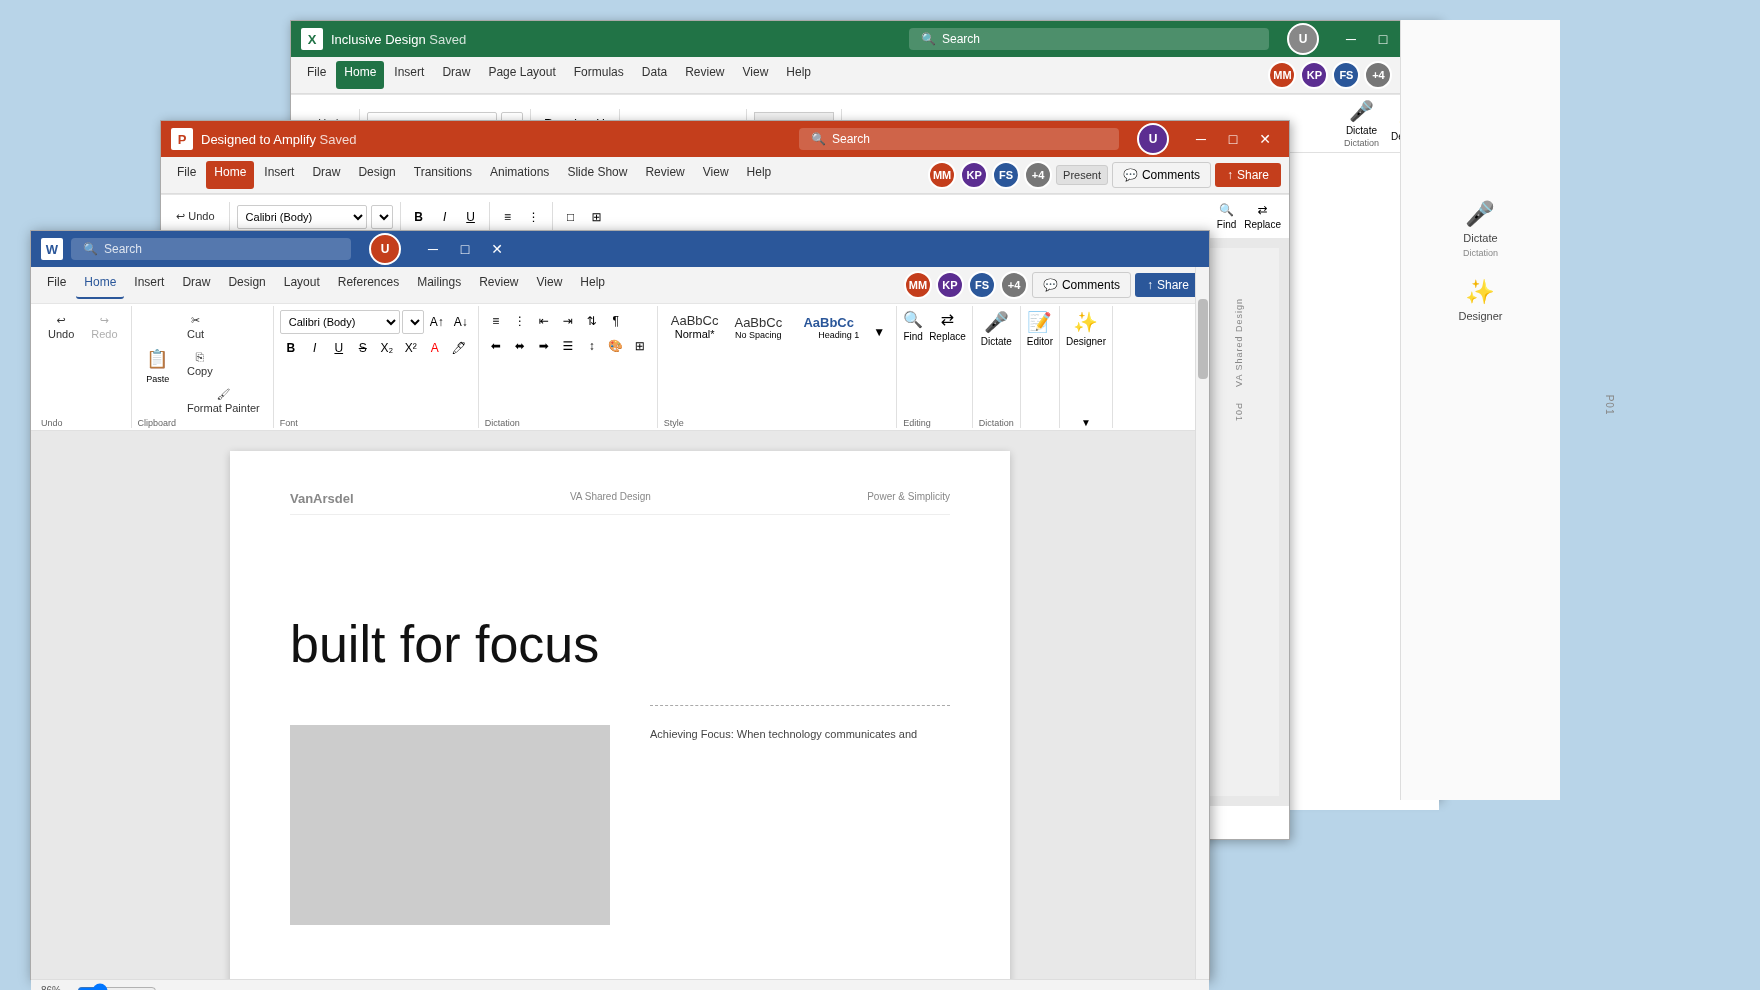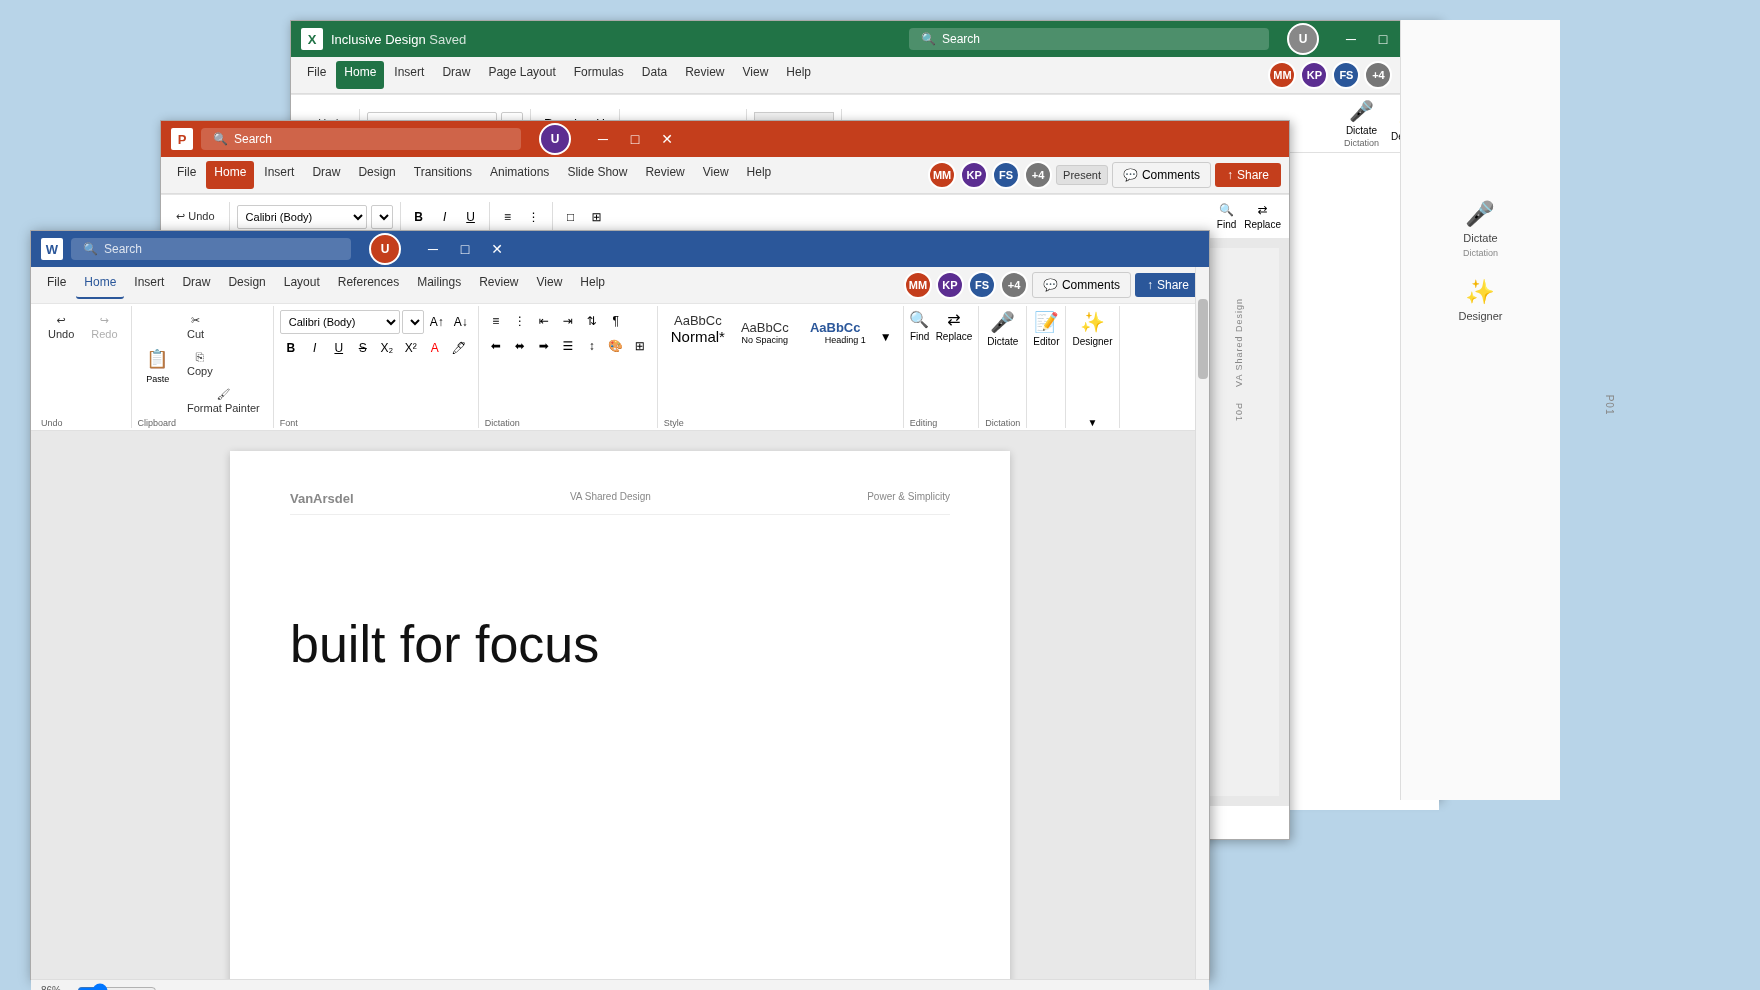--- a/index.html
+++ b/index.html
@@ -598,20 +598,23 @@
 
   <div style="position:absolute; right:-60px; top:50%; transform:rotate(90deg) translateX(-50%); white-space:nowrap; font-size:10px; color:#888; letter-spacing:1px;">P01</div>
 </div>
 
 <div class="ppt-window">
 
   <div class="ppt-titlebar">
     <div class="ppt-logo">
       <span>P</span>
     </div>
+    <span class="ppt-title">
+      <span>Designed to Amplify</span>&nbsp;<span style="font-weight:300; opacity:0.8;">Saved</span>
+    </span>
     <div class="ppt-search-bar">
       <span>🔍</span>
       <span>Search</span>
     </div>
 
     <div class="user-photo" style="margin-left:10px; background:#5c2e91;">U</div>
 
     <div class="excel-window-controls">
       <button class="win-btn">─</button>
       <button class="win-btn">□</button>
@@ -840,21 +843,21 @@
           <button class="fmt-btn">⊞</button>
         </div>
       </div>
       <span class="word-toolbar-group-label">Dictation</span>
     </div>
 
     <div class="word-toolbar-group">
       <div style="padding-top:4px; display:flex; gap:2px; align-items:flex-end;">
         <div class="style-btn">
           <span style="font-size:13px; color:#333;">AaBbCc</span>
-          <span style="font-size:15px;">Normal*</span>
+          <span style="font-size:11px;">Normal*</span>
         </div>
         <div class="style-btn">
           <span style="font-size:13px; color:#333;">AaBbCc</span>
           <span style="font-size:9px;">No Spacing</span>
         </div>
         <div class="style-btn">
           <span style="font-size:13px; color:#2b579a; font-weight:bold;">AaBbCc</span>
           <span style="font-size:9px;padding-left:20px;">Heading 1</span>
         </div>
         <button class="fmt-btn">▼</button>
@@ -909,20 +912,27 @@
           <span style="font-weight:bold; font-size:13px;">VanArsdel</span>
           <span>VA Shared Design</span>
           <span>Power &amp; Simplicity</span>
         </div>
 
         <div class="page-main-title">
           <br>
           <span>built for focus</span>
         </div>
 
+        <div style="display:flex; gap:20px; margin-top:10px;">
+          <div class="page-image-placeholder"></div>
+          <div style="flex:1;">
+            <div style="border-top: 1px dashed #aaa; margin-bottom: 10px; width: 100%;"></div>
+            <p class="page-text-content">Achieving Focus: When technology communicates and</p>
+          </div>
+        </div>
       </div>
     </div>
 
   </div>
 
   <div class="scrollbar-area">
     <div class="scrollbar-thumb"></div>
   </div>
 
   <div style="height:22px; background:#f3f3f3; border-top:1px solid #ddd; display:flex; align-items:center; padding:0 10px; gap:16px; font-size:10px; color:#555;">

